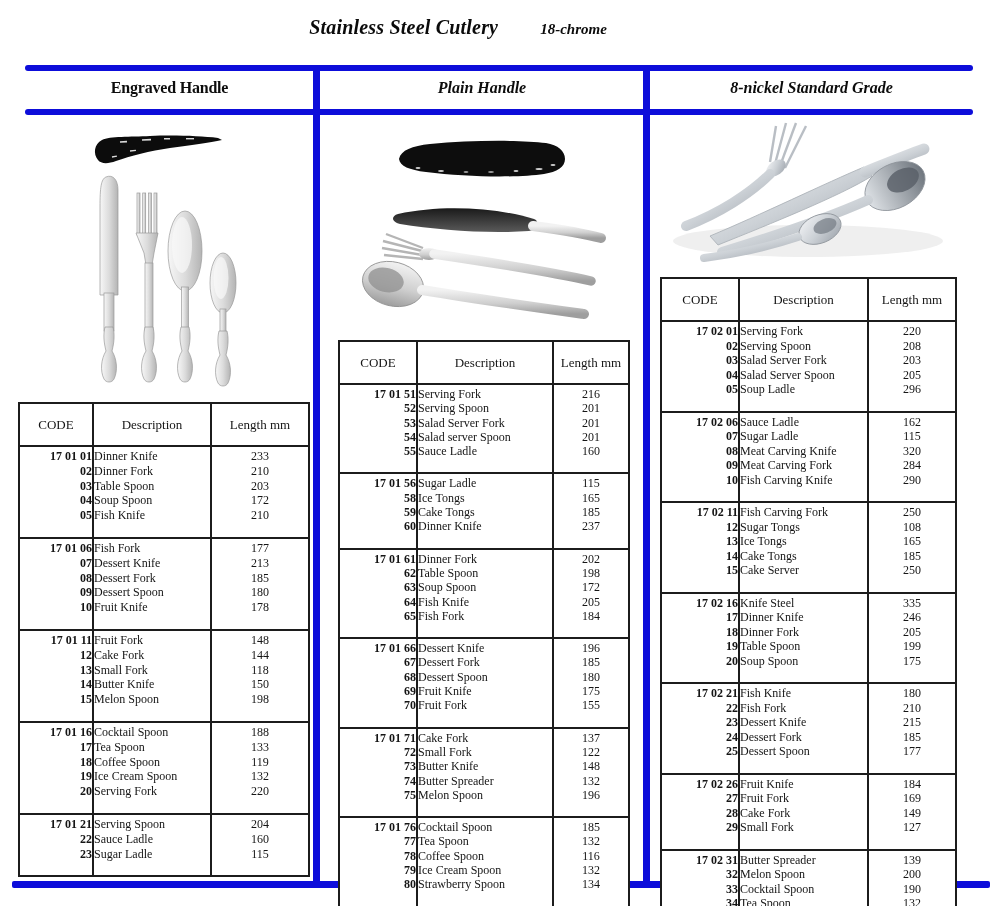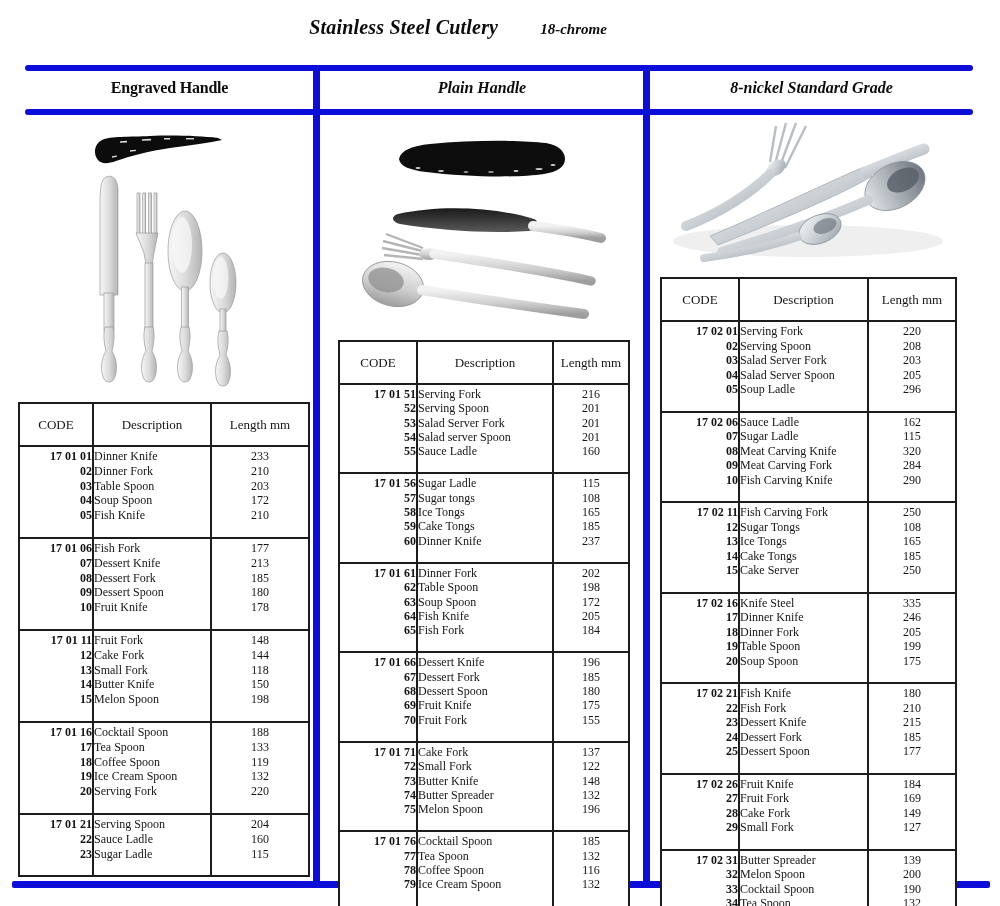--- a/index.html
+++ b/index.html
@@ -380,25 +380,20 @@
           <td class="col-len">160</td>
         </tr>
       </tbody>
       <tbody>
         <tr>
           <td class="col-code">17 01 56</td>
           <td class="col-desc">Sugar Ladle</td>
           <td class="col-len">115</td>
         </tr>
         <tr>
-          <td class="col-code">57</td>
-          <td class="col-desc">Sugar tongs</td>
-          <td class="col-len">108</td>
-        </tr>
-        <tr>
           <td class="col-code">58</td>
           <td class="col-desc">Ice Tongs</td>
           <td class="col-len">165</td>
         </tr>
         <tr>
           <td class="col-code">59</td>
           <td class="col-desc">Cake Tongs</td>
           <td class="col-len">185</td>
         </tr>
         <tr>
@@ -501,20 +496,25 @@
         </tr>
         <tr>
           <td class="col-code">78</td>
           <td class="col-desc">Coffee Spoon</td>
           <td class="col-len">116</td>
         </tr>
         <tr>
           <td class="col-code">79</td>
           <td class="col-desc">Ice Cream Spoon</td>
           <td class="col-len">132</td>
+        </tr>
+        <tr>
+          <td class="col-code">80</td>
+          <td class="col-desc">Strawberry Spoon</td>
+          <td class="col-len">134</td>
         </tr>
       </tbody>
     </table>
 
   <table class="cat t3">
     <colgroup>
         <col class="cc">
         <col class="cd">
         <col class="cl">
       </colgroup>

